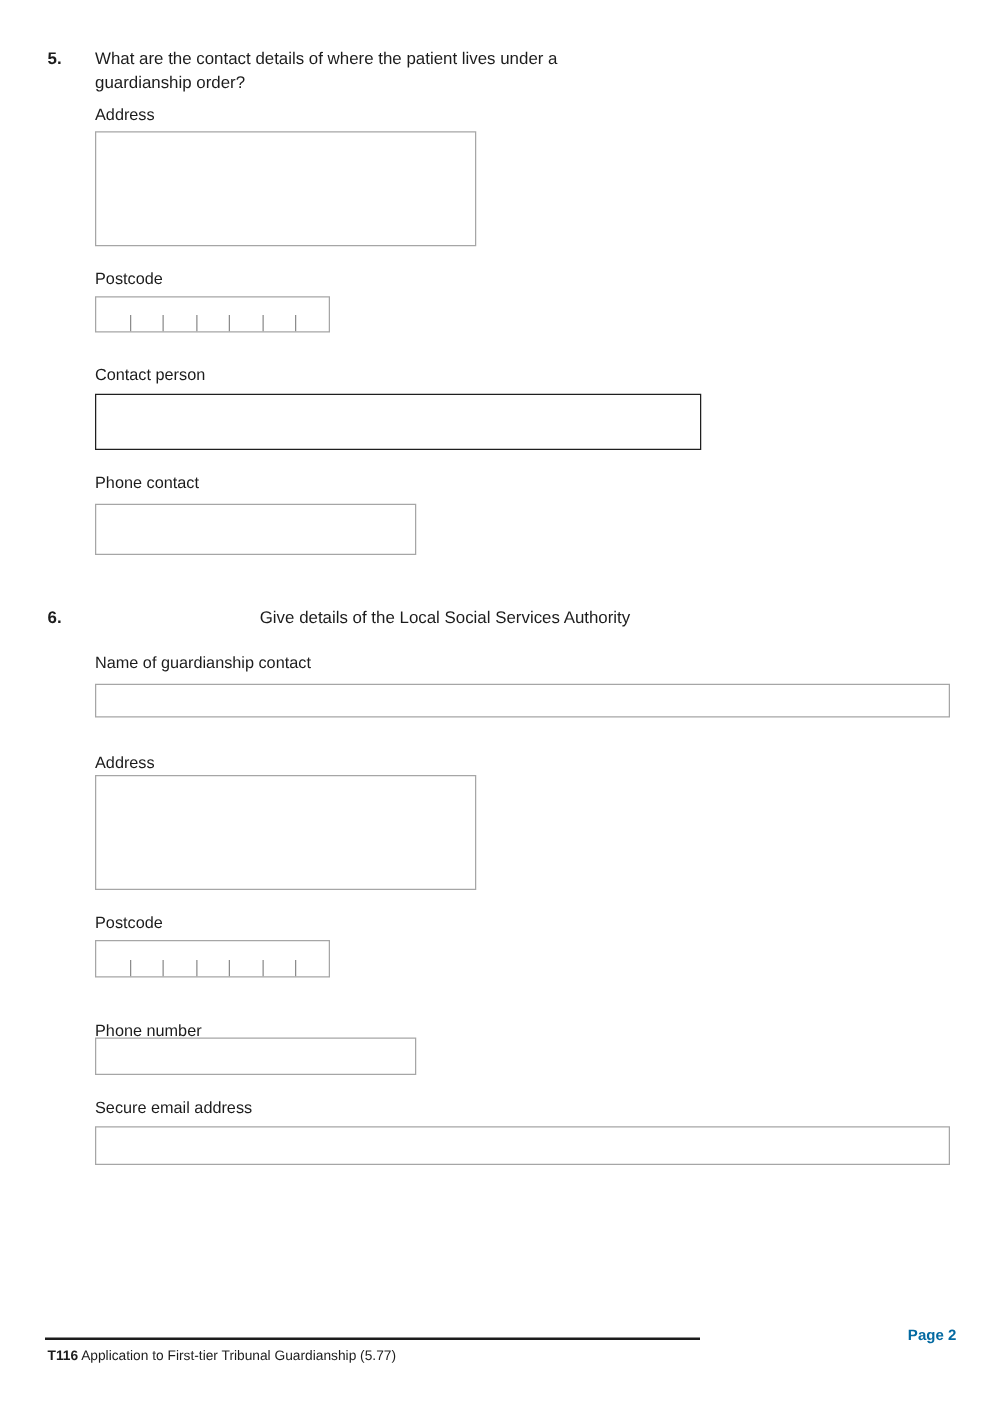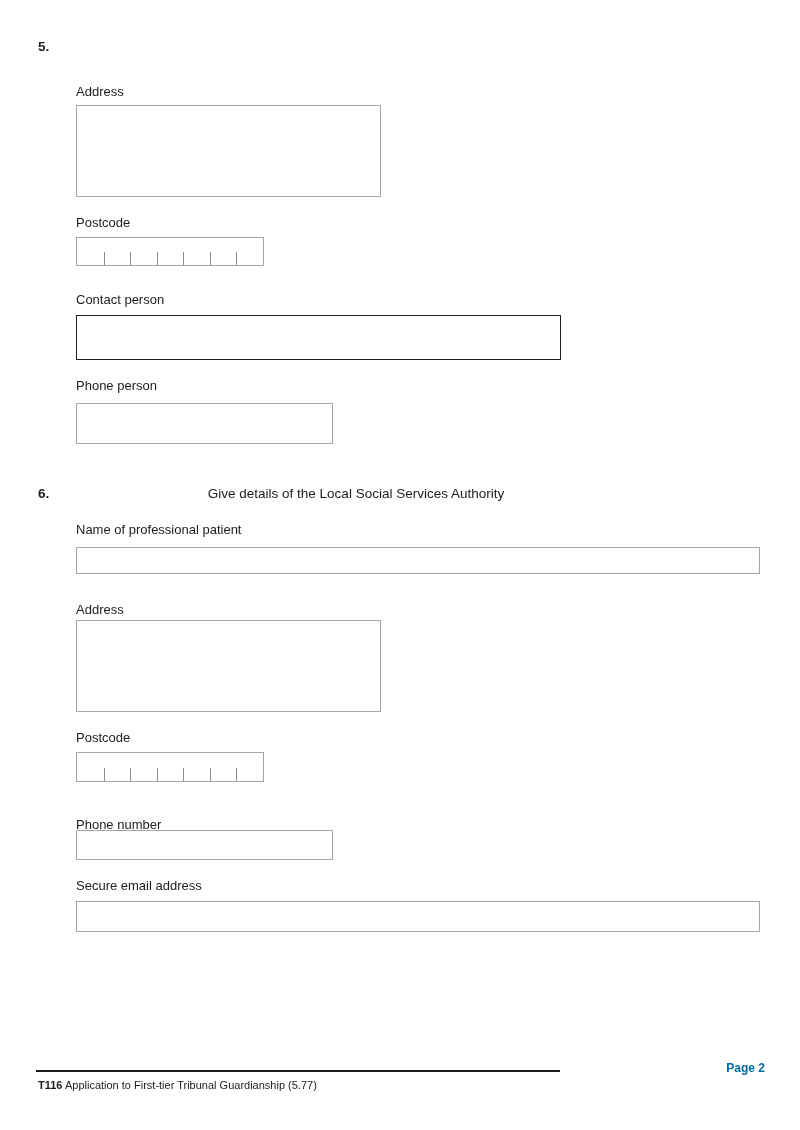--- a/index.html
+++ b/index.html
@@ -70,44 +70,45 @@
     font-weight: bold;
     color: #0369a1;
   }
 </style>
 </head>
 <body>
 
 <div class="page">
 
   <div class="abs q-number" style="left:38px; top:37px;">5.</div>
+  <div class="abs q-text" style="left:76px; top:37px; width:432px;">What are the contact details of where the patient lives under a guardianship order?</div>
 
   <div class="abs field-label" style="left:76px; top:84px;">Address</div>
   <textarea class="box" style="left: 76px; top: 105px; width: 305px; height: 92px;"></textarea>
 
   <div class="abs field-label" style="left:76px; top:215px;">Postcode</div>
   <div class="postcode-box" style="left:76px; top:237px; width:188px; height:29px;">
       <span class="tick" style="left: 14.2857%;"></span>
       <span class="tick" style="left: 28.5714%;"></span>
       <span class="tick" style="left: 42.8571%;"></span>
       <span class="tick" style="left: 57.1429%;"></span>
       <span class="tick" style="left: 71.4286%;"></span>
       <span class="tick" style="left: 85.7143%;"></span>
     </div>
 
   <div class="abs field-label" style="left:76px; top:292px;">Contact person</div>
   <textarea class="box dark" style="left: 76px; top: 315px; width: 485px; height: 45px;"></textarea>
 
-  <div class="abs field-label" style="left:76px; top:378px;">Phone person</div>
+  <div class="abs field-label" style="left:76px; top:378px;">Phone contact</div>
   <textarea class="box" style="left: 76px; top: 403px; width: 257px; height: 41px;"></textarea>
 
   <div class="abs q-number" style="left:38px; top:484px;">6.</div>
   <div class="abs q-text" style="left:76px; top:484px; width:560px;text-align:center;">Give details of the Local Social Services Authority</div>
 
-  <div class="abs field-label" style="left:76px; top:522px;">Name of professional patient</div>
+  <div class="abs field-label" style="left:76px; top:522px;">Name of guardianship contact</div>
   <input type="text" class="box" style="left: 76px; top: 547px; width: 684px; height: 27px;">
 
   <div class="abs field-label" style="left:76px; top:602px;">Address</div>
   <textarea class="box" style="left: 76px; top: 620px; width: 305px; height: 92px;"></textarea>
 
   <div class="abs field-label" style="left:76px; top:730px;">Postcode</div>
   <div class="postcode-box" style="left:76px; top:752px; width:188px; height:30px;">
       <span class="tick" style="left: 14.2857%;"></span>
       <span class="tick" style="left: 28.5714%;"></span>
       <span class="tick" style="left: 42.8571%;"></span>

